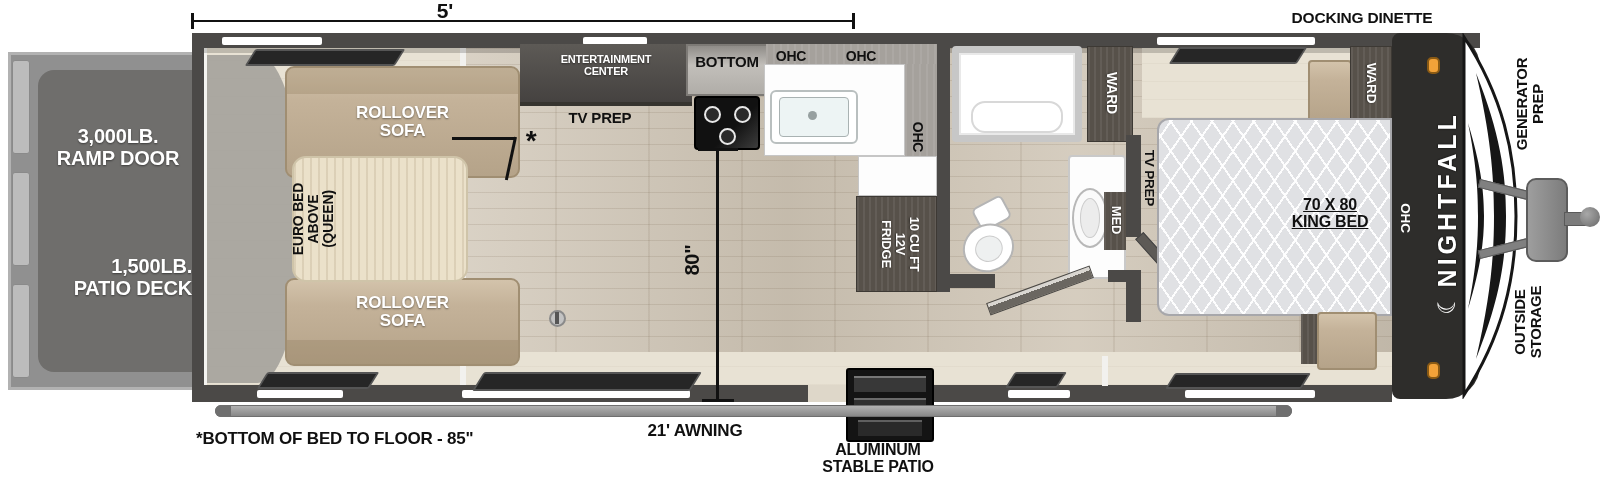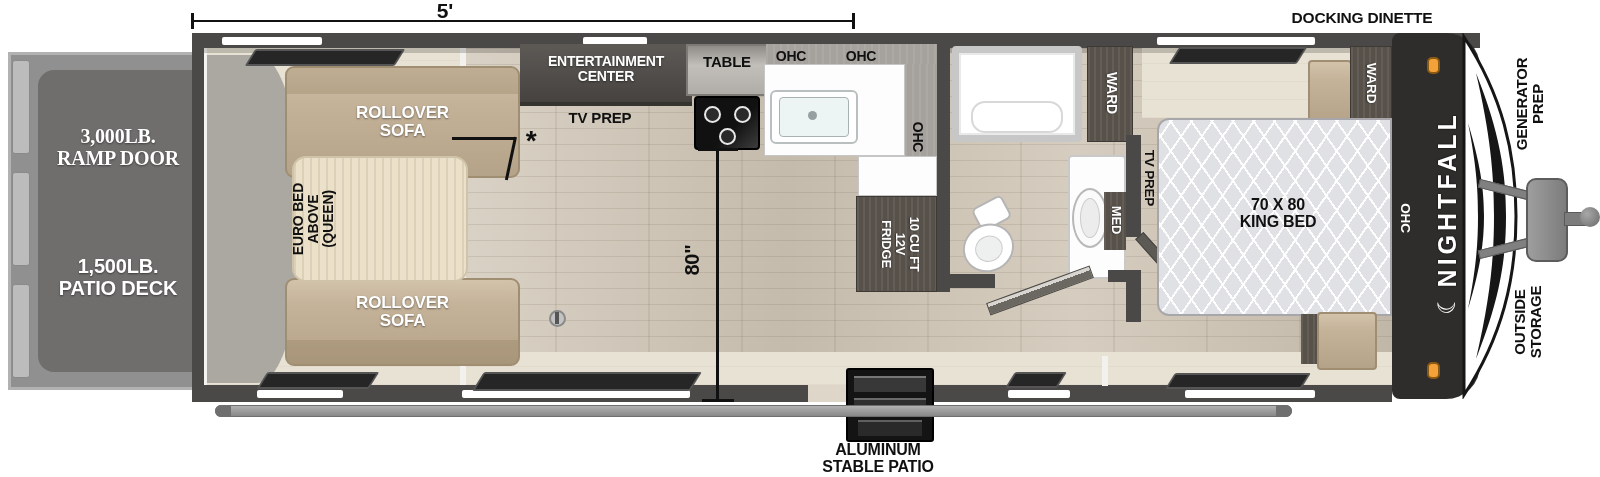--- a/index.html
+++ b/index.html
@@ -36,23 +36,23 @@
   <div class="dimline" style="left:192px;top:20px;width:663px;height:2px;"></div>
   <div class="dimline" style="left:191px;top:13px;width:3px;height:16px;"></div>
   <div class="dimline" style="left:852px;top:13px;width:3px;height:16px;"></div>
   <div class="lbl" style="left:385px;top:0;width:120px;height:19px;font-size:21px;">5'</div>
 
   <div style="left:8px;top:52px;width:190px;height:338px;background:var(--rampgray);border:3px solid #b2b2b2;"></div>
   <div style="left:12px;top:60px;width:18px;height:94px;background:#bcbcbc;border:1px solid #8a8a8a;border-radius:3px;"></div>
   <div style="left:12px;top:172px;width:18px;height:94px;background:#bcbcbc;border:1px solid #8a8a8a;border-radius:3px;"></div>
   <div style="left:12px;top:284px;width:18px;height:94px;background:#bcbcbc;border:1px solid #8a8a8a;border-radius:3px;"></div>
   <div style="left:38px;top:70px;width:160px;height:302px;background:#6f6e6c;border-radius:16px 0 0 16px;"></div>
-  <div class="lbl white" style="left:48px;top:126px;width:140px;height:46px;font-size:20px;font-family:Liberation Serif, serif;">3,000LB.
+  <div class="lbl white" style="left:48px;top:126px;width:140px;height:46px;font-size:20px;">3,000LB.
 RAMP DOOR</div>
-  <div class="lbl white" style="left:44px;top:256px;width:148px;height:46px;font-size:20px;">1,500LB.
+  <div class="lbl white" style="left:44px;top:256px;width:148px;height:46px;font-size:20px;text-align:right;">1,500LB.
 PATIO DECK</div>
 
   <div class="cream" style="left:204px;top:48px;width:258px;height:337px;"></div>
   <div class="wood" style="left:462px;top:48px;width:930px;height:337px;"></div>
   <div class="cream" style="left:466px;top:352px;width:926px;height:33px;"></div>
   <div class="cream" style="left:1142px;top:48px;width:250px;height:70px;"></div>
   <div style="left:205px;top:55px;width:98px;height:328px;background:#a09d98;opacity:.85;border-radius:0 46% 46% 0 / 0 50% 50% 0;"></div>
   <div style="left:203px;top:48px;width:4px;height:337px;background:#f5f4f1;"></div>
   <div style="left:460px;top:48px;width:6px;height:337px;background:#f2f1ee;"></div>
   <div style="left:204px;top:48px;width:1188px;height:5px;background:rgba(0,0,0,.18);"></div>
@@ -89,25 +89,25 @@
   <div class="lbl white" style="left:320px;top:294px;width:165px;height:40px;font-size:17px;">ROLLOVER
 SOFA</div>
   <div class="lbl rotn90" style="left:255px;top:190px;width:130px;height:58px;font-size:14px;">EURO BED
 ABOVE
 (QUEEN)</div>
   <div class="dimline" style="left:452px;top:137px;width:64px;height:3px;"></div>
   <div class="dimline" style="left:514px;top:137px;width:3px;height:44px;transform:rotate(12deg);transform-origin:top;"></div>
   <div class="lbl" style="left:518px;top:126px;width:26px;height:26px;font-size:28px;">*</div>
 
   <div style="left:520px;top:44px;width:172px;height:62px;background:linear-gradient(180deg,#5d5a56,#454240);border-bottom:4px solid #36342f;"></div>
-  <div class="lbl white" style="left:522px;top:54px;width:168px;height:40px;font-size:14px;">ENTERTAINMENT
+  <div class="lbl white" style="left:522px;top:54px;width:168px;height:40px;font-size:11px;">ENTERTAINMENT
 CENTER</div>
   <div class="lbl" style="left:540px;top:110px;width:120px;height:18px;font-size:15px;">TV PREP</div>
   <div style="left:686px;top:44px;width:82px;height:52px;background:linear-gradient(180deg,#8f8c88,#c2bfba 40%,#b0ada8);border:2px solid #7d7a76;"></div>
-  <div class="lbl" style="left:686px;top:54px;width:82px;height:18px;font-size:15px;">TABLE</div>
+  <div class="lbl" style="left:686px;top:54px;width:82px;height:18px;font-size:15px;">BOTTOM</div>
   <div style="left:694px;top:96px;width:66px;height:54px;background:linear-gradient(135deg,#111 60%,#3d3d3d);border:2px solid #000;border-radius:4px;">
     <div style="left:8px;top:8px;width:17px;height:17px;border:2px solid #e8e8e8;border-radius:50%;background:#2a2a2a;"></div>
     <div style="left:38px;top:8px;width:17px;height:17px;border:2px solid #e8e8e8;border-radius:50%;background:#2a2a2a;"></div>
     <div style="left:23px;top:30px;width:17px;height:17px;border:2px solid #e8e8e8;border-radius:50%;background:#2a2a2a;"></div>
   </div>
   <div class="grayband" style="left:766px;top:44px;width:171px;height:20px;"></div>
   <div class="grayband" style="left:905px;top:64px;width:32px;height:134px;"></div>
   <div class="counter" style="left:764px;top:64px;width:141px;height:92px;"></div>
   <div class="counter" style="left:858px;top:156px;width:79px;height:40px;"></div>
   <div style="left:770px;top:90px;width:88px;height:54px;background:#fff;border:2px solid #b9bfbf;border-radius:6px;">
@@ -146,21 +146,21 @@
   <div class="wall" style="left:1108px;top:270px;width:18px;height:12px;"></div>
   <div style="left:1130px;top:251px;width:56px;height:11px;background:#5d5a56;border:1px solid #444;transform:rotate(48deg);"></div>
   <div style="left:1102px;top:356px;width:6px;height:30px;background:#f2f1ee;"></div>
   <div class="lbl rot90" style="left:1108px;top:170px;width:80px;height:16px;font-size:13.5px;">TV PREP</div>
 
   <div class="tan" style="left:1308px;top:60px;width:44px;height:64px;border-radius:4px;"></div>
   <div class="darkwood" style="left:1350px;top:46px;width:42px;height:74px;border:1px solid #3d3934;"></div>
   <div class="lbl white rot90" style="left:1334px;top:75px;width:72px;height:16px;font-size:13.5px;">WARD</div>
   <div style="left:1157px;top:118px;width:235px;height:198px;background-color:#e0e1e4;border:2px solid #a7a7ab;border-radius:12px 0 0 12px;
        background-image:repeating-linear-gradient(55deg, rgba(255,255,255,.95) 0 2px, transparent 2px 17px),repeating-linear-gradient(-55deg, rgba(255,255,255,.95) 0 2px, transparent 2px 17px);"></div>
-  <div class="lbl" style="left:1208px;top:196px;width:140px;height:42px;font-size:16px;">70 X 80
+  <div class="lbl" style="left:1260px;top:196px;width:140px;height:42px;font-size:16px;text-decoration:underline;">70 X 80
 KING BED</div>
   <div class="darkwood" style="left:1301px;top:314px;width:16px;height:50px;"></div>
   <div class="tan" style="left:1317px;top:312px;width:60px;height:58px;border-radius:4px;"></div>
 
   <div style="left:1392px;top:33px;width:88px;height:366px;background:#2e2d2b;border-radius:8px 34px 34px 8px;"></div>
   <div style="left:1427px;top:57px;width:13px;height:17px;background:var(--orange);border:2px solid #8a5a14;border-radius:5px;"></div>
   <div style="left:1427px;top:362px;width:13px;height:17px;background:var(--orange);border:2px solid #8a5a14;border-radius:5px;"></div>
   <div class="lbl white rot90" style="left:1377px;top:210px;width:54px;height:16px;font-size:13.5px;text-shadow:none;">OHC</div>
   <div class="rotn90" style="left:1312px;top:196px;width:270px;height:34px;display:flex;align-items:center;justify-content:center;gap:6px;">
     <span style="position:static;color:#fff;font-size:24px;">☾</span>
@@ -193,16 +193,18 @@
 
   <div style="left:846px;top:368px;width:88px;height:74px;background:#141414;border-radius:3px;border:2px solid #000;">
     <div style="left:6px;top:6px;width:72px;height:16px;background:#383838;border-top:2px solid #777;"></div>
     <div style="left:6px;top:28px;width:72px;height:16px;background:#303030;border-top:2px solid #6a6a6a;"></div>
     <div style="left:10px;top:50px;width:64px;height:16px;background:#2a2a2a;border-top:2px solid #606060;"></div>
   </div>
   <div style="left:215px;top:405px;width:1077px;height:12px;background:linear-gradient(180deg,#b2b2b2,#878787);border-radius:6px;border:1px solid #6f6f6f;"></div>
   <div style="left:215px;top:405px;width:16px;height:12px;background:#6f6f6f;border-radius:6px 0 0 6px;"></div>
   <div style="left:1276px;top:405px;width:16px;height:12px;background:#6f6f6f;border-radius:0 6px 6px 0;"></div>
 
+  <div class="lbl" style="left:196px;top:430px;width:420px;height:20px;font-size:17px;text-align:left;">*BOTTOM OF BED TO FLOOR - 85"</div>
+  <div class="lbl" style="left:600px;top:422px;width:190px;height:20px;font-size:17px;">21' AWNING</div>
   <div class="lbl" style="left:798px;top:441px;width:160px;height:34px;font-size:16px;">ALUMINUM
 STABLE PATIO</div>
 
 </div>
 
 </body></html>

